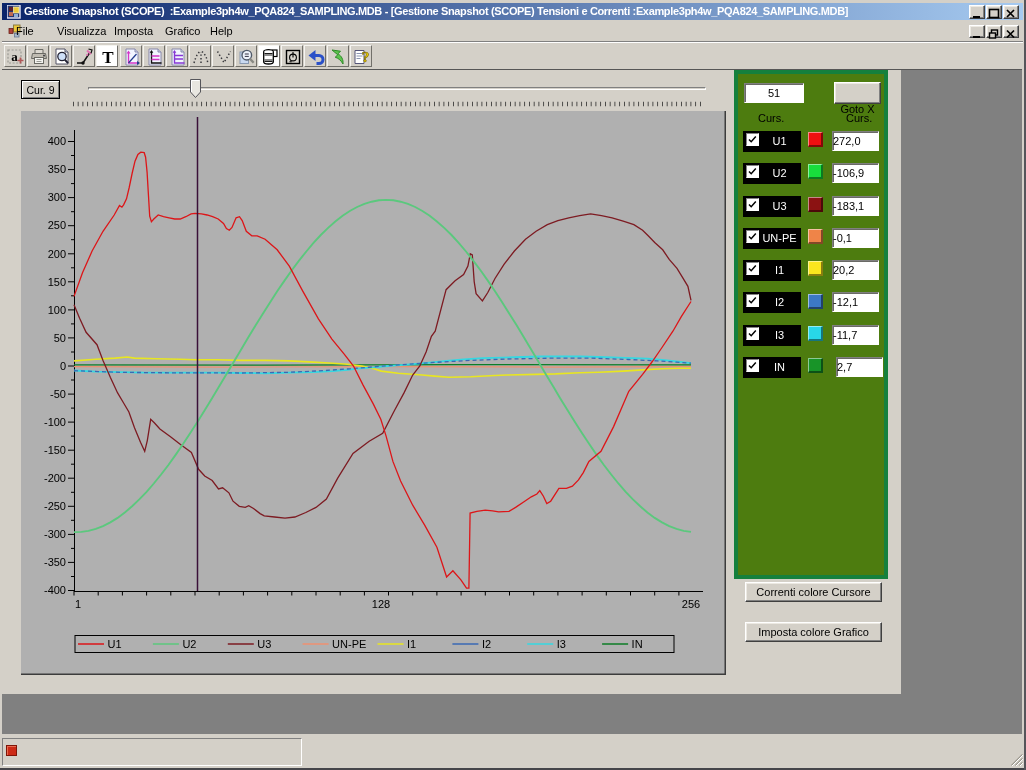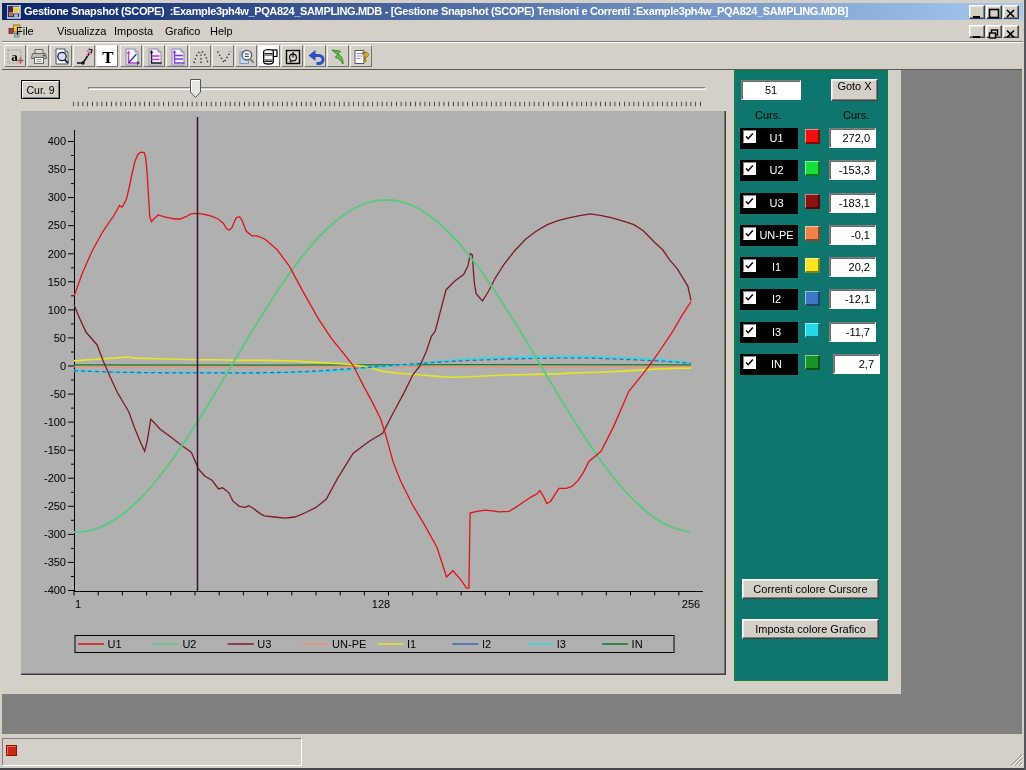--- a/index.html
+++ b/index.html
@@ -1,20 +1,20 @@
 <!DOCTYPE html>
 <html><head><meta charset="utf-8"><style>
 * { margin:0; padding:0; box-sizing:border-box; }
 html,body { width:1026px; height:770px; font-family:"Liberation Sans", sans-serif; background:#d4d0c8; overflow:hidden; position:relative; -webkit-font-smoothing:antialiased; will-change:transform; }
 .abs { position:absolute; }
 .titlebtn { position:absolute; width:16px; height:14px; background:#d4d0c8; border:1px solid; border-color:#fff #404040 #404040 #fff; box-shadow:inset -1px -1px 0 #808080, inset 1px 1px 0 #ece9e2; }
 .tbtn { position:absolute; top:45px; width:22px; height:22px; background:#d4d0c8; border:1px solid; border-color:#f5f4f0 #72706a #72706a #f5f4f0; padding:2px; }
 .cb { position:absolute; width:13px; height:13px; background:#fff; border:1px solid; border-color:#848484 #ffffff #ffffff #848484; }
 .sw { position:absolute; width:15px; height:15px; border-right:2px solid rgba(0,0,0,0.45); border-bottom:2px solid rgba(0,0,0,0.45); border-top:1px solid rgba(255,255,255,0.5); border-left:1px solid rgba(255,255,255,0.5); }
-.vbox { position:absolute; width:47px; height:20px; background:#fff; border:1px solid; border-color:#808080 #fff #fff #808080; box-shadow:inset 1px 1px 0 #6a6a66; font-size:11px; text-align:right; padding:3px 5px 0 0; }
+.vbox { position:absolute; width:47px; height:20px; background:#fff; border:1px solid; border-color:#808080 #fff #fff #808080; box-shadow:inset 1px 1px 0 #6a6a66; font-size:11px; text-align:left; padding:3px 5px 0 0; }
 .btn { position:absolute; background:#d4d0c8; border:1px solid; border-color:#fff #404040 #404040 #fff; box-shadow:inset -1px -1px 0 #808080, inset 1px 1px 0 #ece9e2; font-size:11px; text-align:center; }
 </style></head>
 <body>
 
 <div class="abs" style="left:2px;top:3px;width:1021px;height:17px;background:linear-gradient(to right,#0a246a,#a6caf0)"></div>
 <svg class="abs" style="left:7px;top:5px" width="14" height="14" viewBox="0 0 14 14">
     <rect x="0" y="0" width="13" height="13" fill="#26366e" stroke="#e8e8f8" stroke-width="1.4"></rect>
     <rect x="2" y="2" width="4" height="4" fill="#5a2030"></rect>
     <rect x="2" y="7" width="4" height="4" fill="#c06a50"></rect>
     <rect x="6.5" y="2" width="5.5" height="6" fill="#ecc83a" stroke="#f8f0c0" stroke-width="0.7"></rect>
@@ -267,43 +267,43 @@
     <line x1="356.5" y1="533" x2="382.5" y2="533" stroke="#e8e620" stroke-width="1.5"></line>
     <text x="386.0" y="537" font-family="Liberation Sans, sans-serif" font-size="11" fill="#000">I1</text>
     <line x1="431.4" y1="533" x2="457.4" y2="533" stroke="#3a68b4" stroke-width="1.5"></line>
     <text x="460.9" y="537" font-family="Liberation Sans, sans-serif" font-size="11" fill="#000">I2</text>
     <line x1="506.2" y1="533" x2="532.2" y2="533" stroke="#35d8e2" stroke-width="1.5"></line>
     <text x="535.8" y="537" font-family="Liberation Sans, sans-serif" font-size="11" fill="#000">I3</text>
     <line x1="581.1" y1="533" x2="607.1" y2="533" stroke="#0d7d26" stroke-width="1.5"></line>
     <text x="610.6" y="537" font-family="Liberation Sans, sans-serif" font-size="11" fill="#000">IN</text>
 </svg>
 
-<div class="abs" style="left:734px;top:70px;width:154px;height:611px;border:1px solid #15803d;background:#0f766e">
+<div class="abs" style="left:734px;top:70px;width:154px;height:509px;border:4px solid #15803d;background:#4d7c0f">
 <div class="vbox" style="left:6px;top:9px;width:60px;height:20px;text-align:center;padding-right:0">51</div>
-<div class="btn" style="left:96px;top:8px;width:47px;height:22px;padding-top:0">Goto X</div>
+<div class="btn" style="left:96px;top:8px;width:47px;height:22px;padding-top:20px">Goto X</div>
 <div class="abs" style="left:20px;top:38px;font-size:11px">Curs.</div>
 <div class="abs" style="left:108px;top:38px;font-size:11px">Curs.</div>
 <div style="position:absolute;left:5px;top:57px;width:58px;height:21px;background:#000"></div>
 <div class="cb" style="left:7.5px;top:59px">
       <svg width="11" height="11" viewBox="0 0 11 11" style="position:absolute;left:0px;top:0px">
         <path d="M2 5.5 L4.2 7.7 L8.8 2.6" stroke="#000" stroke-width="1.5" fill="none"></path>
       </svg>
     </div>
 <div style="position:absolute;left:20px;top:61px;width:43px;text-align:center;color:#fff;font-size:11px">U1</div>
 <div class="sw" style="left:70px;top:58px;background:#ee1010"></div>
 <div class="vbox" style="left:94px;top:57px">272,0</div>
     <div style="position:absolute;left:5px;top:89px;width:58px;height:21px;background:#000"></div>
 <div class="cb" style="left:7.5px;top:91px">
       <svg width="11" height="11" viewBox="0 0 11 11" style="position:absolute;left:0px;top:0px">
         <path d="M2 5.5 L4.2 7.7 L8.8 2.6" stroke="#000" stroke-width="1.5" fill="none"></path>
       </svg>
     </div>
 <div style="position:absolute;left:20px;top:93px;width:43px;text-align:center;color:#fff;font-size:11px">U2</div>
 <div class="sw" style="left:70px;top:90px;background:#18dd3c"></div>
-<div class="vbox" style="left:94px;top:89px">-153,3</div>
+<div class="vbox" style="left:94px;top:89px">-106,9</div>
     <div style="position:absolute;left:5px;top:122px;width:58px;height:21px;background:#000"></div>
 <div class="cb" style="left:7.5px;top:124px">
       <svg width="11" height="11" viewBox="0 0 11 11" style="position:absolute;left:0px;top:0px">
         <path d="M2 5.5 L4.2 7.7 L8.8 2.6" stroke="#000" stroke-width="1.5" fill="none"></path>
       </svg>
     </div>
 <div style="position:absolute;left:20px;top:126px;width:43px;text-align:center;color:#fff;font-size:11px">U3</div>
 <div class="sw" style="left:70px;top:123px;background:#8b1212"></div>
 <div class="vbox" style="left:94px;top:122px">-183,1</div>
     <div style="position:absolute;left:5px;top:154px;width:58px;height:21px;background:#000"></div>

